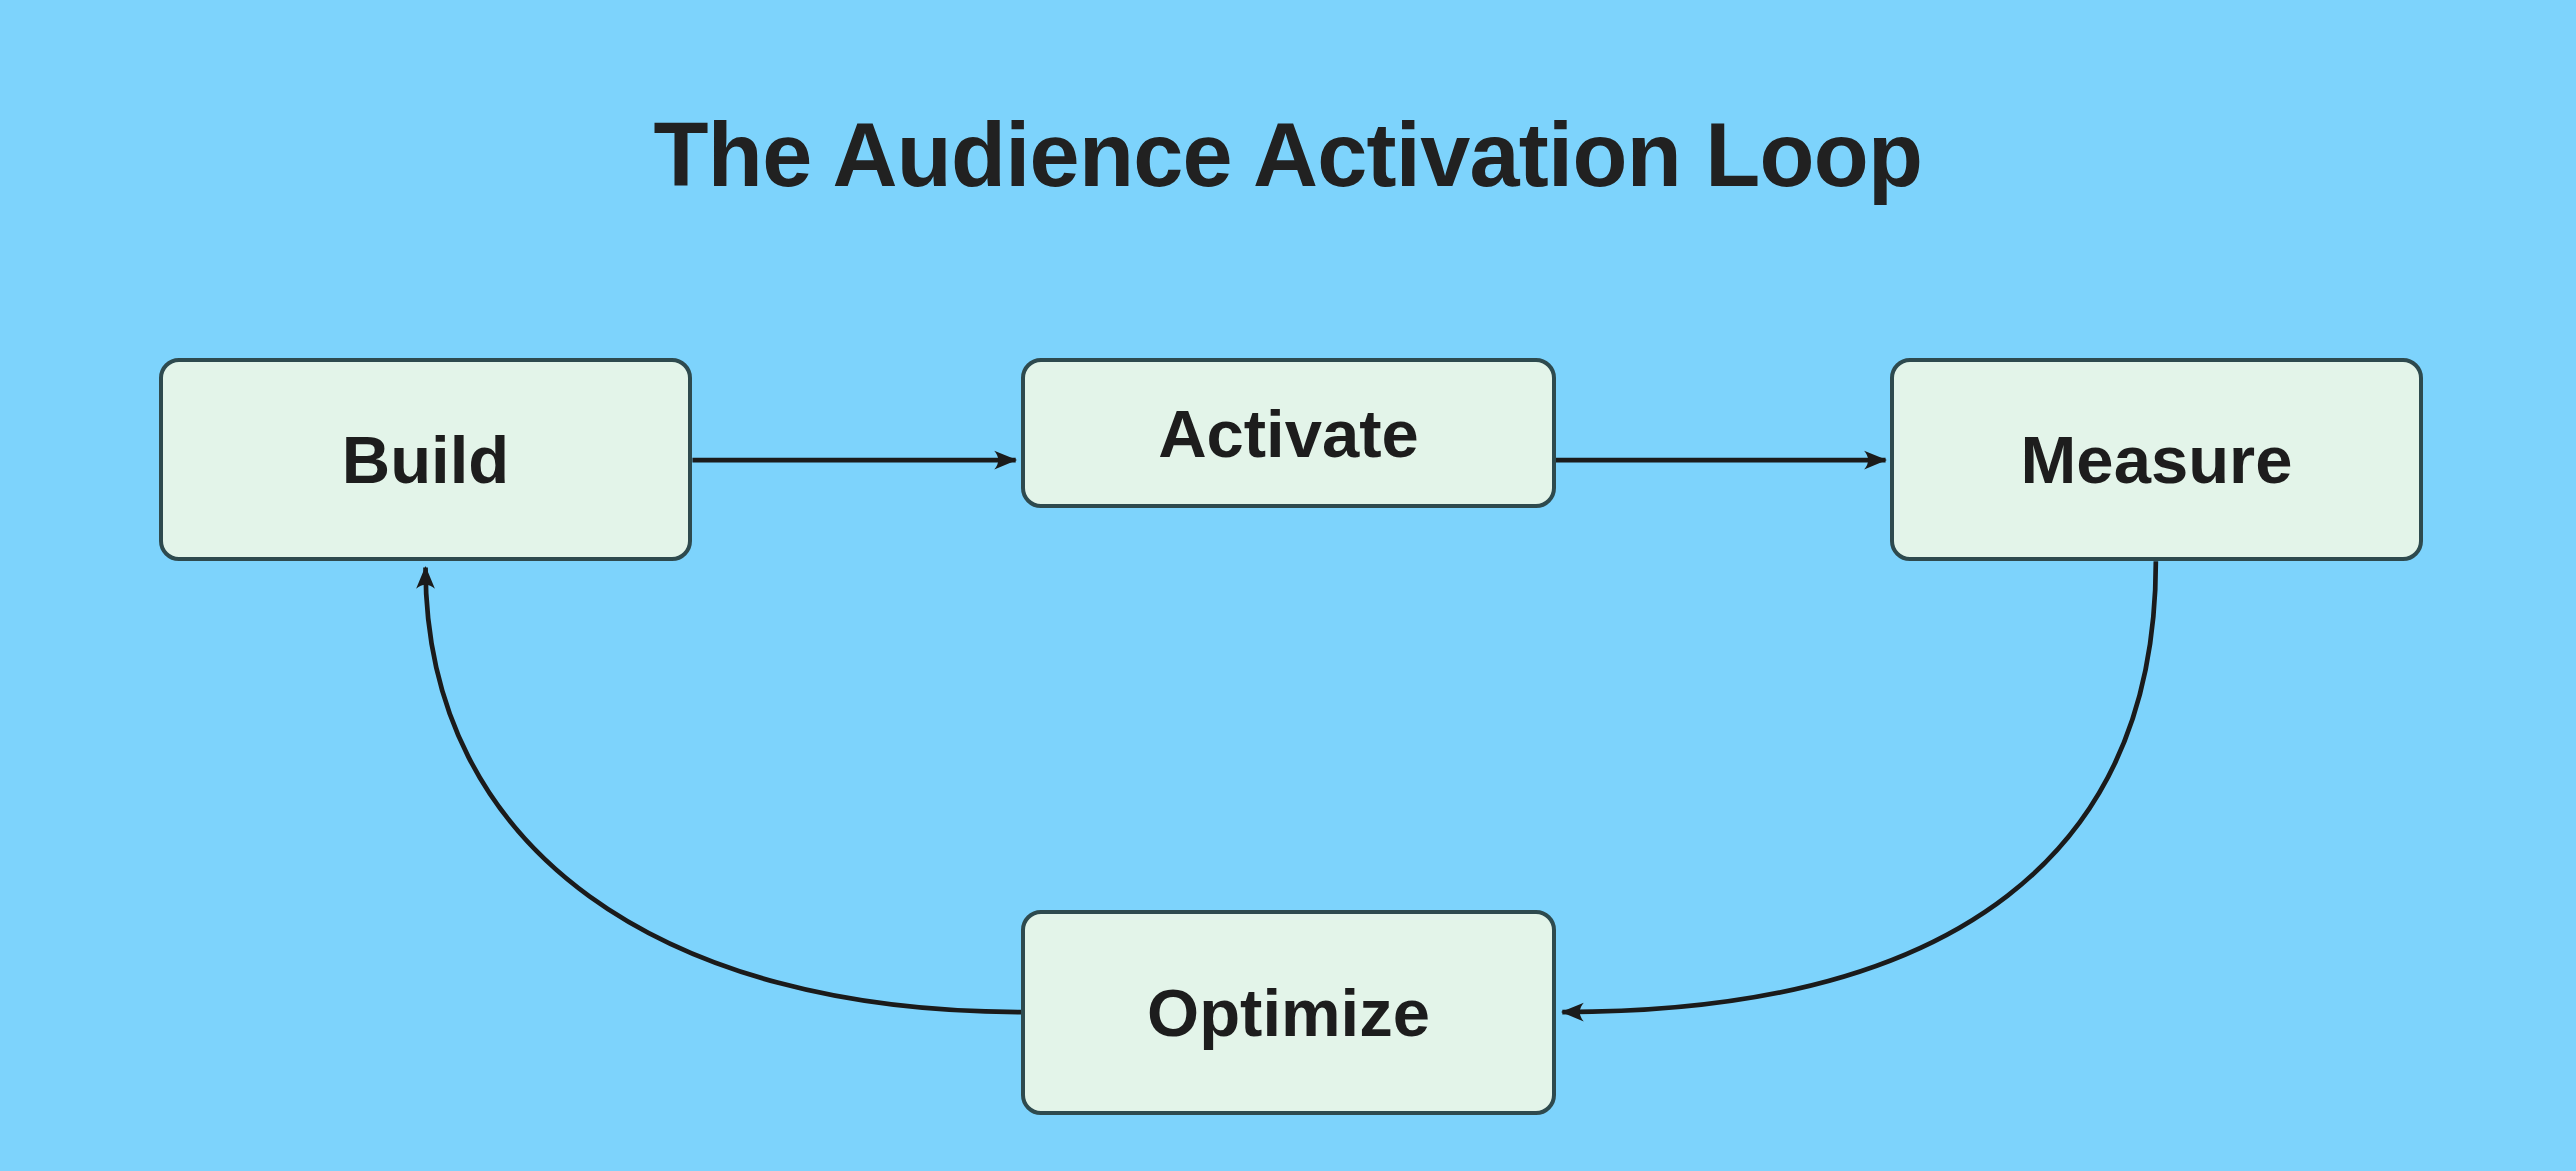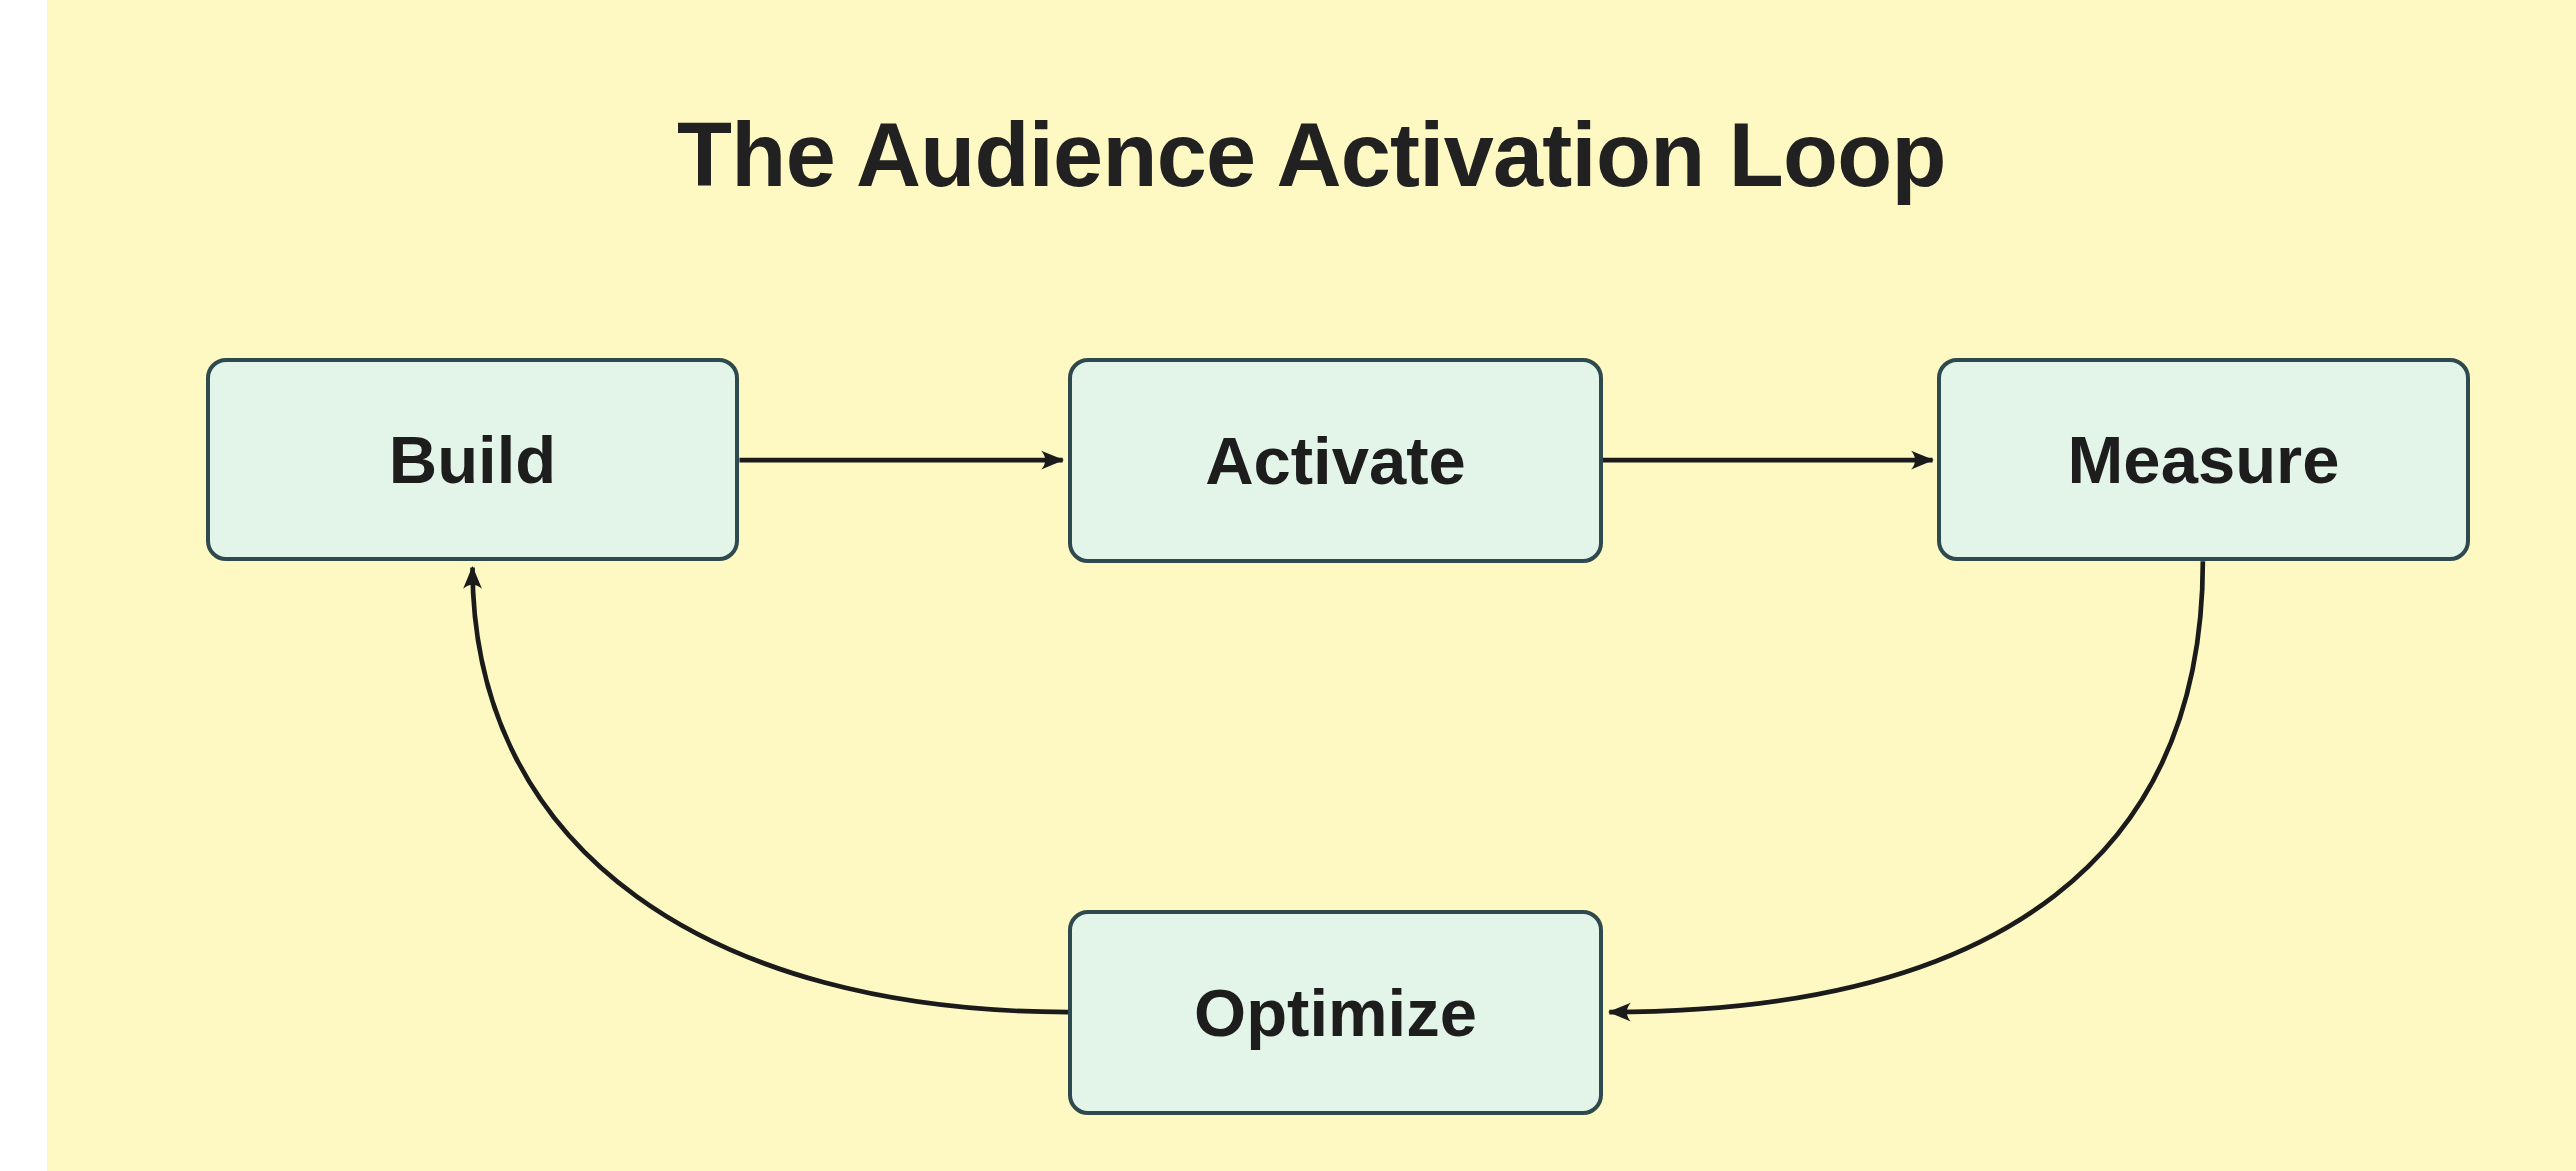--- a/index.html
+++ b/index.html
@@ -10,22 +10,21 @@
   body {
     width: 2576px;
     height: 1171px;
     position: relative;
     overflow: hidden;
     font-family: "Liberation Sans", "DejaVu Sans", sans-serif;
   }
   .canvas {
     position: absolute;
     inset: 0;
-    background: #fef9c3;
-    margin-left: 47px;
+    background: #7dd3fc;
   }
   .title {
     position: absolute;
     left: 0;
     top: 110px;
     width: 100%;
     margin: 0;
     text-align: center;
     font-size: 90px;
     line-height: 1;
@@ -52,21 +51,21 @@
     justify-content: center;
   }
   .node-label {
     font-size: 67px;
     font-weight: 700;
     color: #1d1d1d;
     line-height: 1;
     white-space: nowrap;
   }
   .node-build    { left: 159px;  top: 358px;  width: 533px; height: 203px; }
-  .node-activate { left: 1021px; top: 358px;  width: 535px; height: 205px; }
+  .node-activate { left: 1021px; top: 358px;  width: 535px; height: 150px; }
   .node-measure  { left: 1890px; top: 358px;  width: 533px; height: 203px; }
   .node-optimize { left: 1021px; top: 910px; width: 535px; height: 205px; justify-content: center; }
 </style>
 </head>
 <body>
 
 <div class="canvas">
 
   <h1 class="title">The Audience Activation Loop</h1>
 

